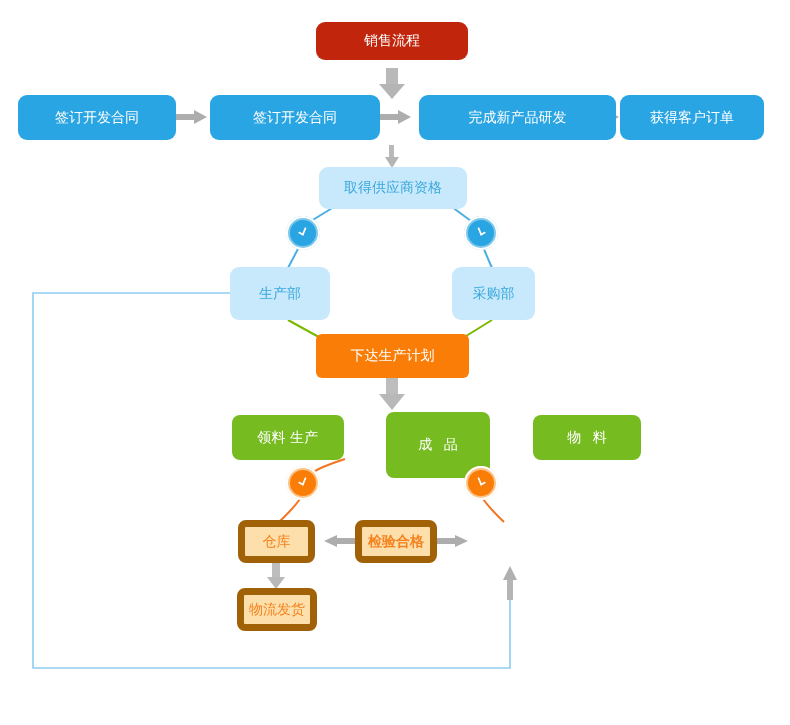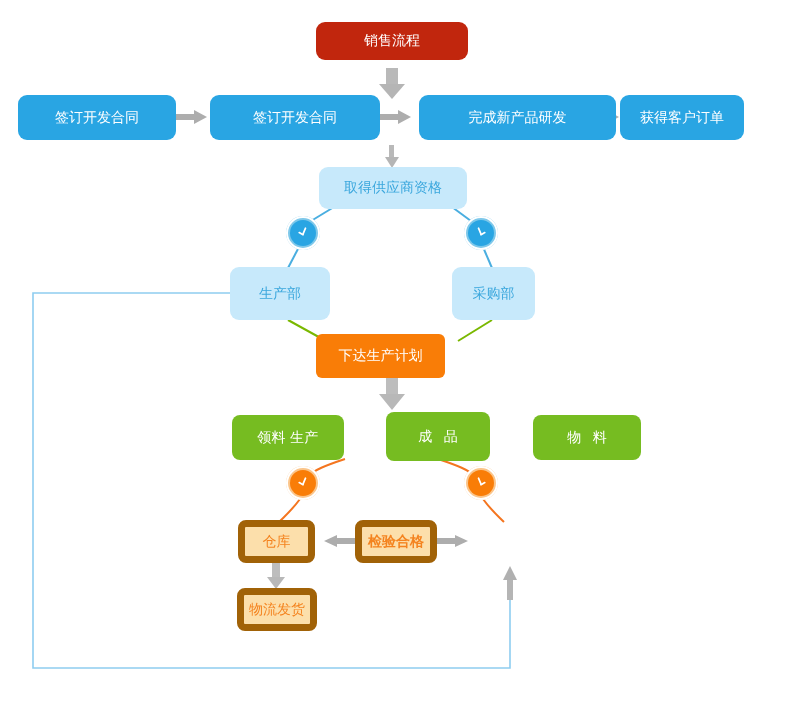--- a/index.html
+++ b/index.html
@@ -212,21 +212,21 @@
 
   <div class="node n-blue" style="left:18px; top:95px; width:158px; height:45px;">
     <span>签订开发合同</span>
   </div>
   <div class="node n-blue" style="left:210px; top:95px; width:170px; height:45px;">
     <span>签订开发合同</span>
   </div>
   <div class="node n-blue" style="left:419px; top:95px; width:197px; height:45px;">
     <span>完成新产品研发</span>
   </div>
-  <div class="node n-blue" style="left:620px; top:95px; width:124px; height:45px;">
+  <div class="node n-blue" style="left:620px; top:95px; width:144px; height:45px;">
     <span>获得客户订单</span>
   </div>
 
   <div class="node n-lightblue" style="left:319px; top:167px; width:148px; height:42px;">
     <span>取得供应商资格</span>
   </div>
 
   <div class="badge badge-blue" style="left:286px; top:216px;">
     <span class="disc"></span>
     <span class="ring"></span>
@@ -244,28 +244,28 @@
     </svg>
   </div>
 
   <div class="node n-lightblue" style="left:230px; top:267px; width:100px; height:53px;">
     <span>生产部</span>
   </div>
   <div class="node n-lightblue" style="left:452px; top:267px; width:83px; height:53px;">
     <span>采购部</span>
   </div>
 
-  <div class="node n-orange" style="left:316px; top:334px; width:129px; height:44px;text-align:center;">
+  <div class="node n-orange" style="left:316px; top:334px; width:153px; height:44px;text-align:center;">
     <span>下达生产计划</span>
   </div>
 
   <div class="node n-green gap-sp" style="left:186px; top:415px; width:112px; height:45px;">
     <span>领料 生产</span>
   </div>
-  <div class="node n-green wide-sp" style="left:340px; top:412px; width:104px; height:49px;">
+  <div class="node n-green wide-sp" style="left:340px; top:412px; width:104px; height:66px;">
     <span>成 品</span>
   </div>
   <div class="node n-green wide-sp" style="left:487px; top:415px; width:108px; height:45px;">
     <span>物 料</span>
   </div>
 
   <div class="badge badge-orange" style="left:286px; top:466px;">
     <span class="disc"></span>
     <span class="ring"></span>
     <svg width="16" height="16" viewBox="0 0 16 16">

